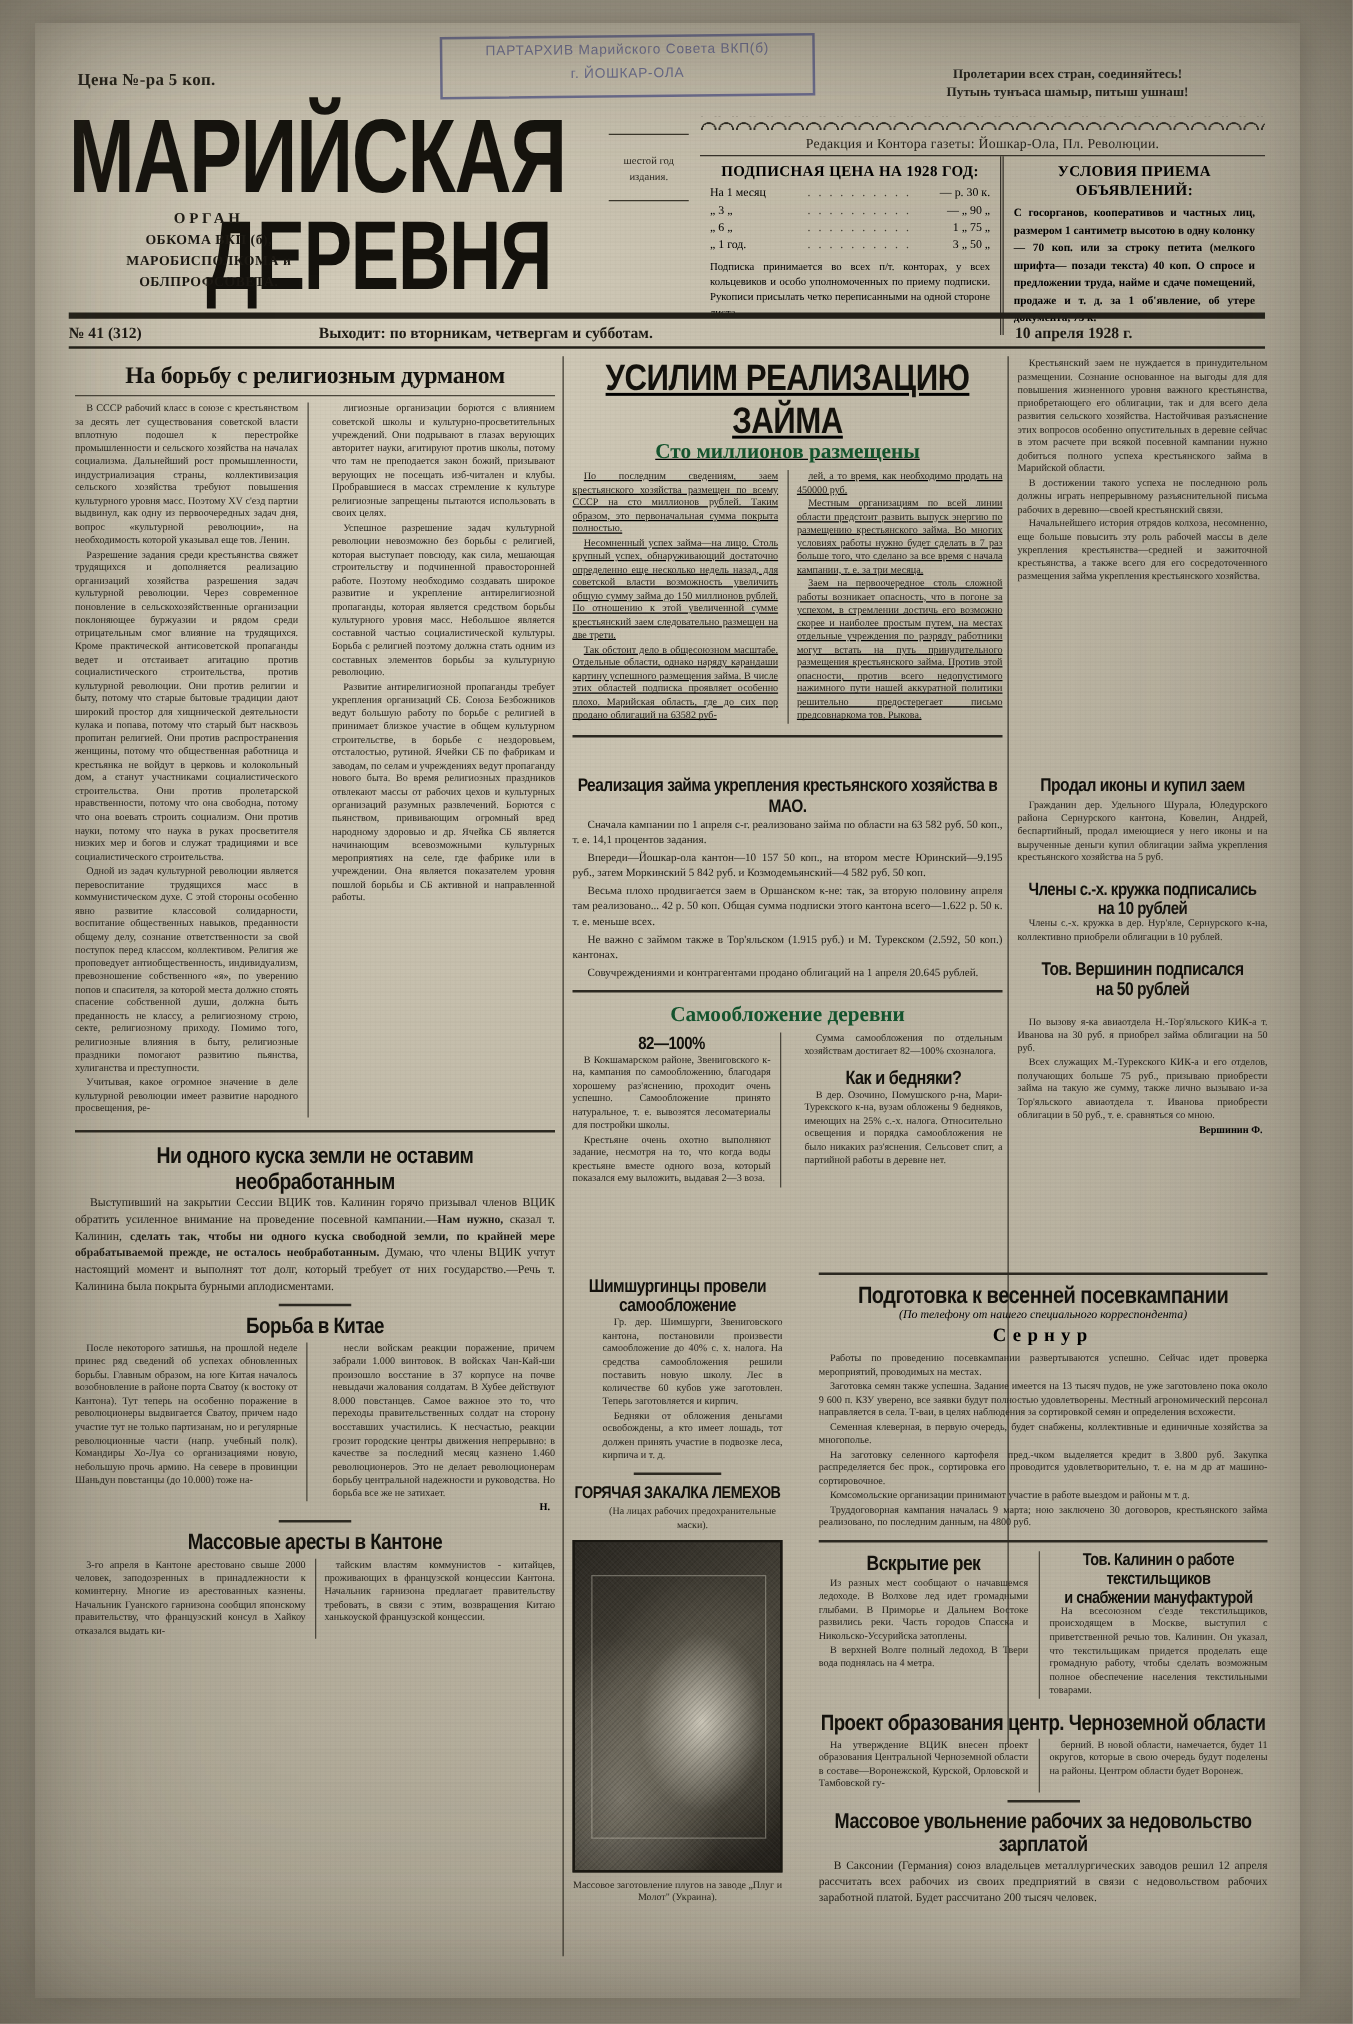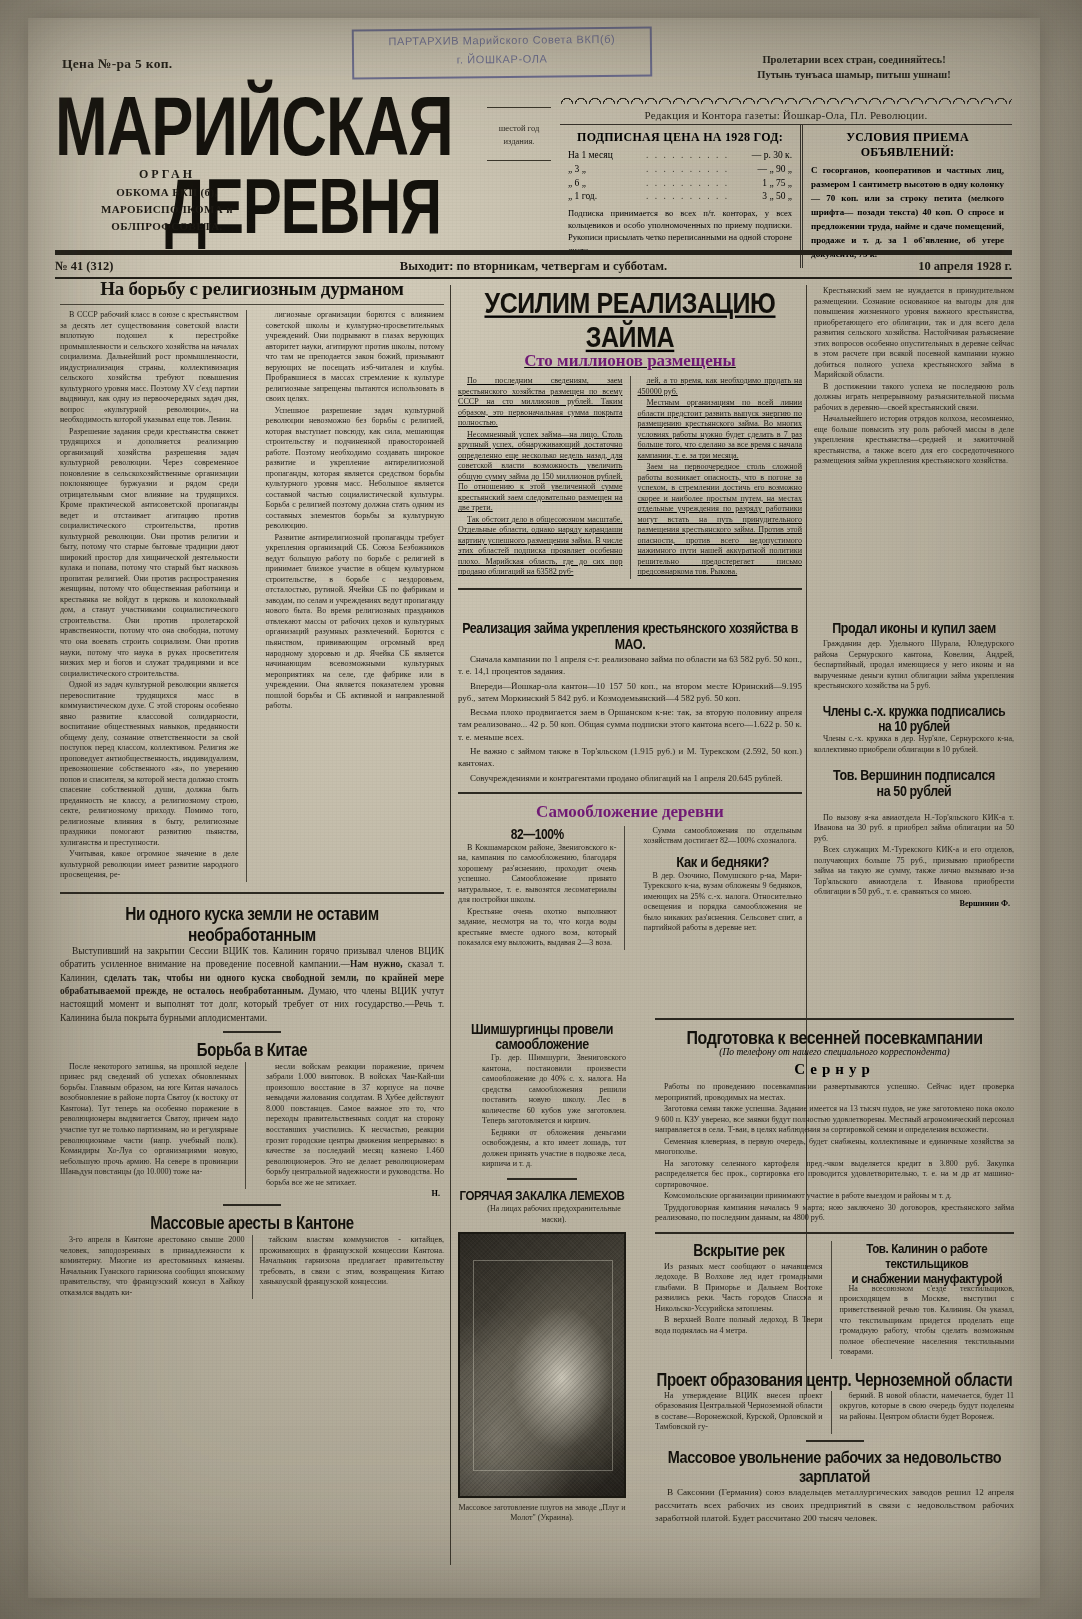--- a/index.html
+++ b/index.html
@@ -58,28 +58,28 @@
   .prow{font-size:9.5px;line-height:1.45;display:flex;}
   .prow .lbl{width:78px;}
   .prow .dots{flex:1;overflow:hidden;letter-spacing:2px;color:#3a362c;}
   .prow .val{width:62px;text-align:right;}
   .ptext{font-size:8.6px;line-height:1.42;text-align:justify;margin-top:3px;}
   .btext{font-size:9px;line-height:1.55;text-align:justify;}
   
   .thickrule{position:absolute;left:55px;width:957px;height:5px;background:#232019;}
   .issueline{position:absolute;left:55px;width:957px;display:flex;align-items:center;
      font-size:12.5px;font-weight:bold;color:#1d1a14;}
-  .issueline .c{flex:1;text-align:center;}
+  .issueline .c{flex:1;text-align:left;}
   
   .colrule{position:absolute;width:1px;background:#3a362c;}
   .h1{font-family:"Liberation Serif",serif;font-weight:bold;text-align:center;
      font-size:19px;letter-spacing:-.2px;color:#15130e;}
   .hblack{font-family:"Liberation Sans",sans-serif;font-weight:bold;text-align:center;
      color:#13110c;letter-spacing:-.4px;transform:scaleY(1.18);transform-origin:center top;}
-  .sub{font-family:"Liberation Serif",serif;font-weight:bold;text-align:center;color:#701a75;}
+  .sub{font-family:"Liberation Serif",serif;font-weight:bold;text-align:center;color:#14532d;}
   .body{font-size:8.1px;line-height:1.30;text-align:justify;color:#232019;
         hyphens:auto;-webkit-hyphens:auto;}
   .body p{margin:0 0 1px;text-indent:9px;}
   .lead{font-size:9.4px;line-height:1.42;text-align:justify;color:#1f1c15;}
   .lead p{margin:0 0 2px;text-indent:12px;}
   .b{font-weight:bold;}
   .hr{height:2px;background:#2c2921;}
   .hrthin{height:1px;background:#4a463b;}
   .shortrule{height:2px;background:#2c2921;width:58px;margin:6px auto;}
   
@@ -169,28 +169,28 @@
         <div class="infohead">УСЛОВИЯ ПРИЕМА ОБЪЯВЛЕНИЙ:</div>
         <div class="btext">С госорганов, кооперативов и частных лиц, размером 1 сантиметр высотою в одну колонку — 70 коп. или за строку петита (мелкого шрифта— позади текста) 40 коп. О спросе и предложении труда, найме и сдаче помещений, продаже и т. д. за 1 об'явление, об утере документа, 75 к.</div>
       </div>
     </div>
   </div>
 
   <div class="thickrule" style="top:250px;"></div>
   <div class="issueline" style="top:257px;height:18px;">
     <div style="width:200px">№ 41 (312)</div>
     <div class="c">Выходит: по вторникам, четвергам и субботам.</div>
-    <div style="width:200px;text-align:right">10 апреля 1928 г.</div>
+    <div style="width:200px;">10 апреля 1928 г.</div>
   </div>
   <div class="thickrule" style="top:277px;height:2px;"></div>
 
   <div class="colrule" style="left:450px;top:285px;height:1280px;"></div>
   <div class="colrule" style="left:806px;top:285px;height:1110px;"></div>
 
-  <div style="position:absolute;left:60px;top:278px;width:384px;">
+  <div style="position:absolute;left:60px;top:290px;width:384px;">
 
     <div class="h1">На борьбу с религиозным дурманом</div>
     <div class="hrthin" style="margin:4px 0 5px;"></div>
     <div style="display:flex;gap:12px;">
       <div class="body" style="width:188px;padding-right:7px;border-right:1px solid #4a463b;" id="rel-c1">
           <p>В СССР рабочий класс в союзе с крестьянством за десять лет существования советской власти вплотную подошел к перестройке промышленности и сельского хозяйства на началах социализма. Дальнейший рост промышленности, индустриализация страны, коллективизация сельского хозяйства требуют повышения культурного уровня масс. Поэтому XV с'езд партии выдвинул, как одну из первоочередных задач дня, вопрос «культурной революции», на необходимость которой указывал еще тов. Ленин.</p>
           <p>Разрешение задания среди крестьянства свяжет трудящихся и дополняется реализацию организаций хозяйства разрешения задач культурной революции. Через современное поновление в сельскохозяйственные организации поклоняющее буржуазии и рядом среди отрицательным смог влияние на трудящихся. Кроме практической антисоветской пропаганды ведет и отстаивает агитацию против социалистического строительства, против культурной революции. Они против религии и быту, потому что старые бытовые традиции дают широкий простор для хищнической деятельности кулака и попава, потому что старый быт насквозь пропитан религией. Они против распространения женщины, потому что общественная работница и крестьянка не войдут в церковь и колокольный дом, а станут участниками социалистического строительства. Они против пролетарской нравственности, потому что она свободна, потому что она воевать строить социализм. Они против науки, потому что наука в руках просветителя низких мер и богов и служат традициями и все социалистического строительства.</p>
           <p>Одной из задач культурной революции является перевоспитание трудящихся масс в коммунистическом духе. С этой стороны особенно явно развитие классовой солидарности, воспитание общественных навыков, преданности общему делу, сознание ответственности за свой поступок перед классом, коллективом. Религия же проповедует антиобщественность, индивидуализм, превозношение собственного «я», по уверению попов и спасителя, за которой места должно стоять спасение собственной души, должна быть преданность не классу, а религиозному строю, секте, религиозному приходу. Помимо того, религиозные влияния в быту, религиозные праздники помогают развитию пьянства, хулиганства и преступности.</p>
           <p>Учитывая, какое огромное значение в деле культурной революции имеет развитие народного просвещения, ре-</p>
         </div>

